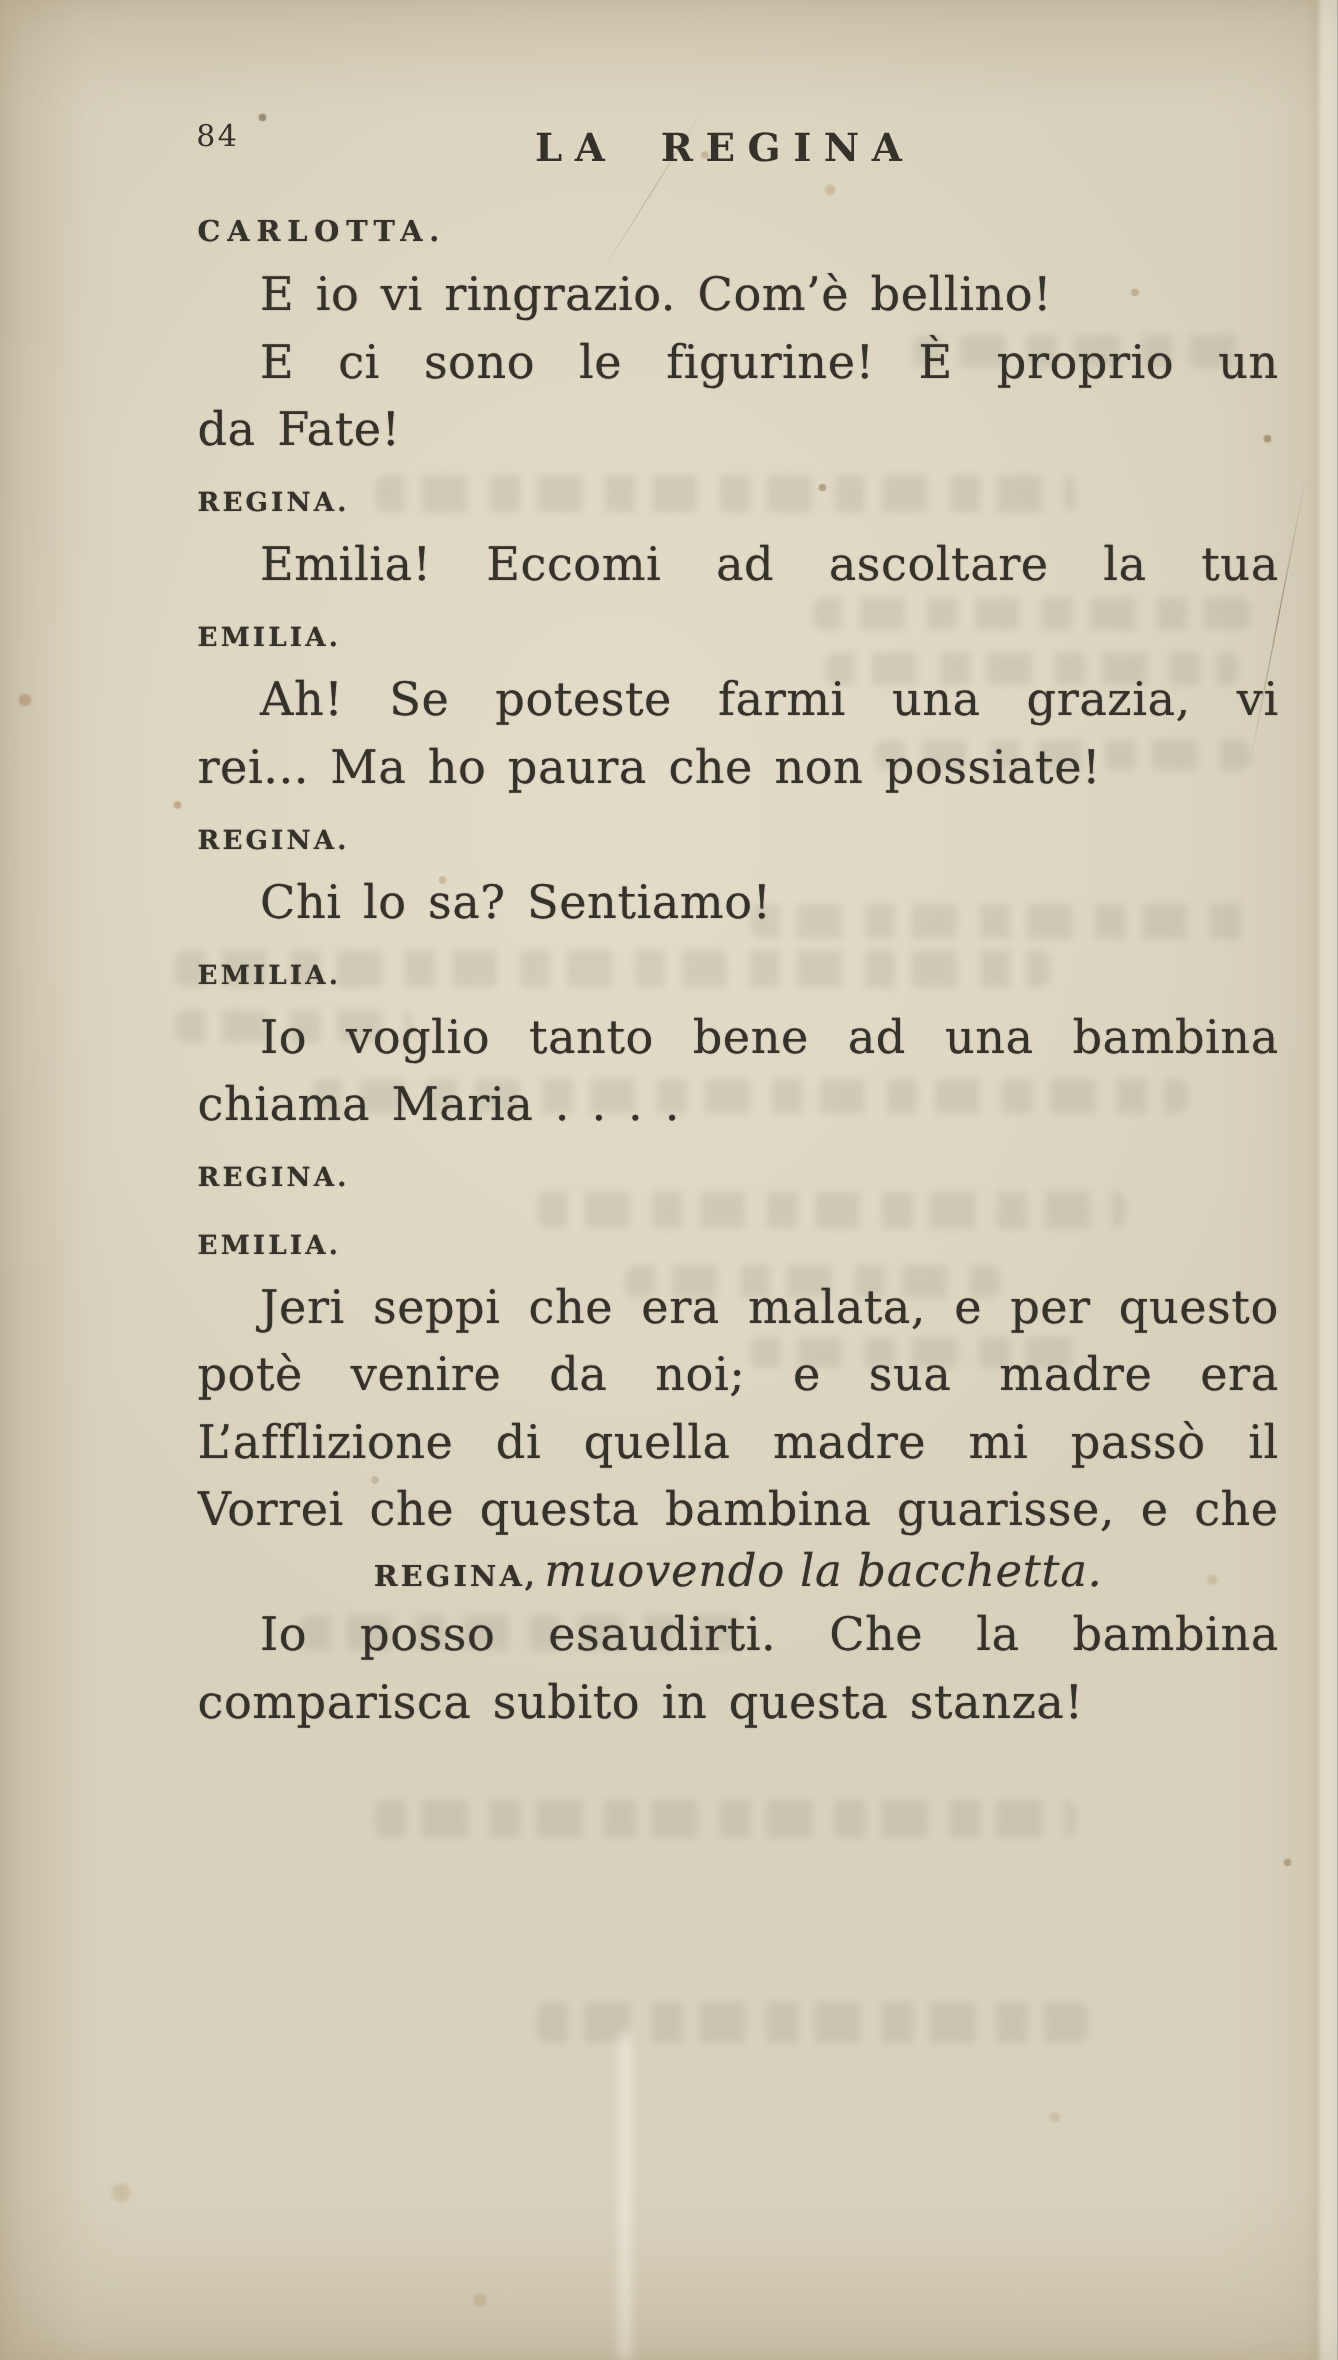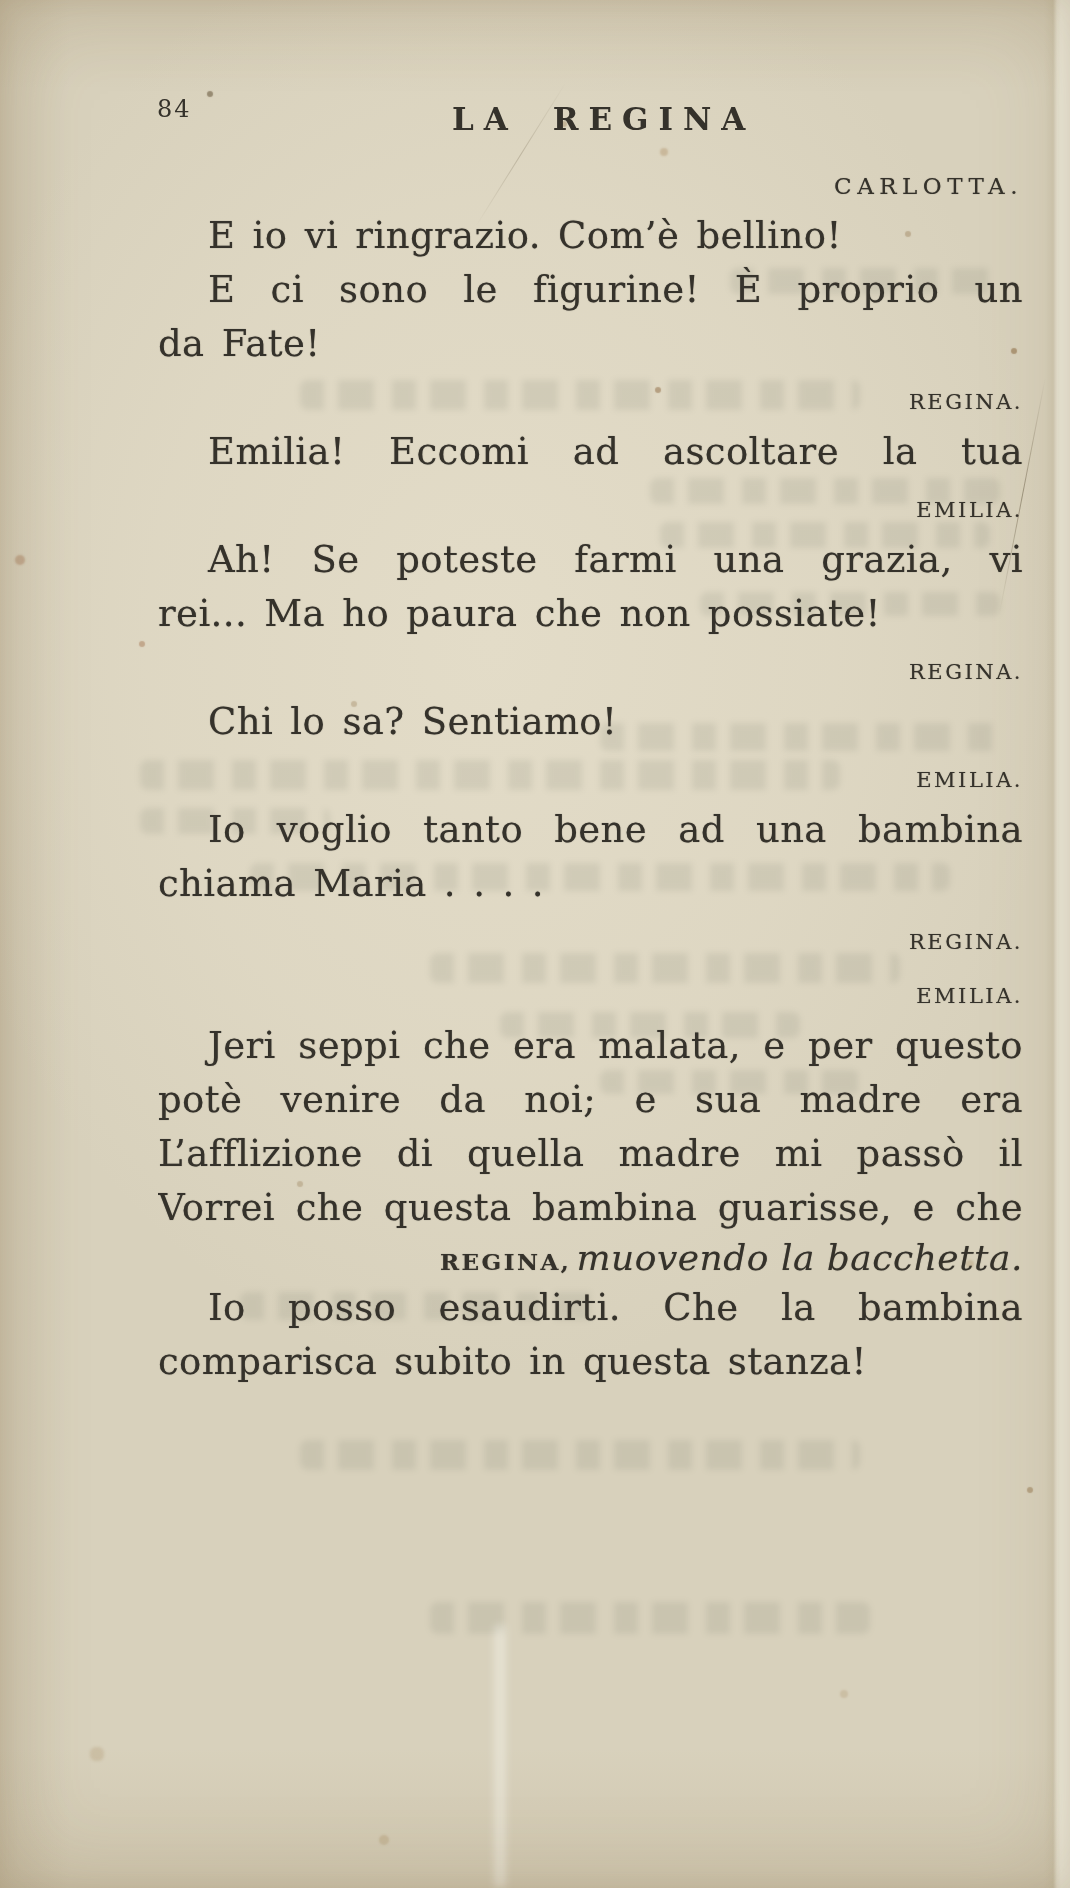--- a/index.html
+++ b/index.html
@@ -15,32 +15,32 @@
       radial-gradient(ellipse 760px 980px at 46% 34%, #e3dcc8 0%, rgba(227,220,200,0.55) 45%, rgba(0,0,0,0) 75%),
       linear-gradient(180deg, rgba(150,128,88,0.10) 0, rgba(0,0,0,0) 90px),
       linear-gradient(0deg, rgba(150,128,88,0.14) 0, rgba(0,0,0,0) 140px),
       linear-gradient(90deg, rgba(140,118,80,0.12) 0, rgba(0,0,0,0) 70px);
   }
   .vignette{position:absolute;inset:0;pointer-events:none;
     box-shadow:inset 0 0 90px rgba(125,102,62,0.22), inset 0 0 20px rgba(125,102,62,0.10);}
   .page-edge{position:absolute;top:0;bottom:0;right:0;width:26px;
     background:linear-gradient(270deg,#efecdd 0 9px, rgba(239,236,221,0.75) 13px, rgba(190,180,150,0.25) 17px, rgba(0,0,0,0) 26px);}
   .page-number{position:absolute;left:157px;top:97px;font-size:24px;line-height:1;letter-spacing:2px;}
-  .running-title{position:absolute;left:452px;top:104px;font-size:31px;line-height:1;font-weight:700;letter-spacing:10px;word-spacing:14px;}
+  .running-title{position:absolute;left:428px;top:104px;font-size:31px;line-height:1;font-weight:700;letter-spacing:10px;word-spacing:14px;}
   .text-block{position:absolute;left:158px;top:155px;width:865px;}
   .line{height:54px;line-height:54px;font-size:37px;letter-spacing:0.4px;word-spacing:5px;overflow:hidden;white-space:nowrap;
         text-shadow:0 0 1px rgba(53,50,43,0.55);}
   .line.fill{white-space:normal;text-align:justify;}
   .line.fill::after{content:"";display:inline-block;width:100%;height:0;}
   .line.indent{padding-left:50px;}
   .line.fill.indent{padding-left:0;text-indent:50px;}
-  .speaker{height:46px;line-height:46px;margin-top:8px;text-align:right;
-    font-size:21px;font-weight:400;letter-spacing:2.5px;text-shadow:0 0 1px rgba(53,50,43,0.5);}
+  .speaker{height:46px;line-height:46px;margin-top:8px;text-align:left;
+    font-size:21px;font-weight:700;letter-spacing:2.5px;text-shadow:0 0 1px rgba(53,50,43,0.5);}
   .speaker.wide{font-size:23px;letter-spacing:5.5px;}
-  .speaker-direction{height:46px;line-height:46px;margin-top:0;text-align:right;}
+  .speaker-direction{height:46px;line-height:46px;margin-top:0;text-align:center;}
   .sd-name{font-size:23px;font-weight:700;letter-spacing:2.5px;text-shadow:0 0 1px rgba(53,50,43,0.5);}
   .sd-dir{font-size:36px;font-style:italic;letter-spacing:0.5px;text-shadow:0 0 1px rgba(53,50,43,0.45);}
   
   .smudge{position:absolute;filter:blur(3px);opacity:0.13;border-radius:8px;
     background:repeating-linear-gradient(90deg,#6b7060 0 24px,rgba(0,0,0,0) 24px 38px,#6b7060 38px 74px,rgba(0,0,0,0) 74px 92px);}
   .speck{position:absolute;left:0;top:0;width:4px;height:4px;border-radius:50%;background:rgba(0,0,0,0);
     box-shadow:
       208px 92px 1px 1px rgba(96,80,52,0.55),
       656px 388px 1px 1px rgba(130,92,48,0.45),
       1012px 349px 1px 1px rgba(130,92,48,0.5),

